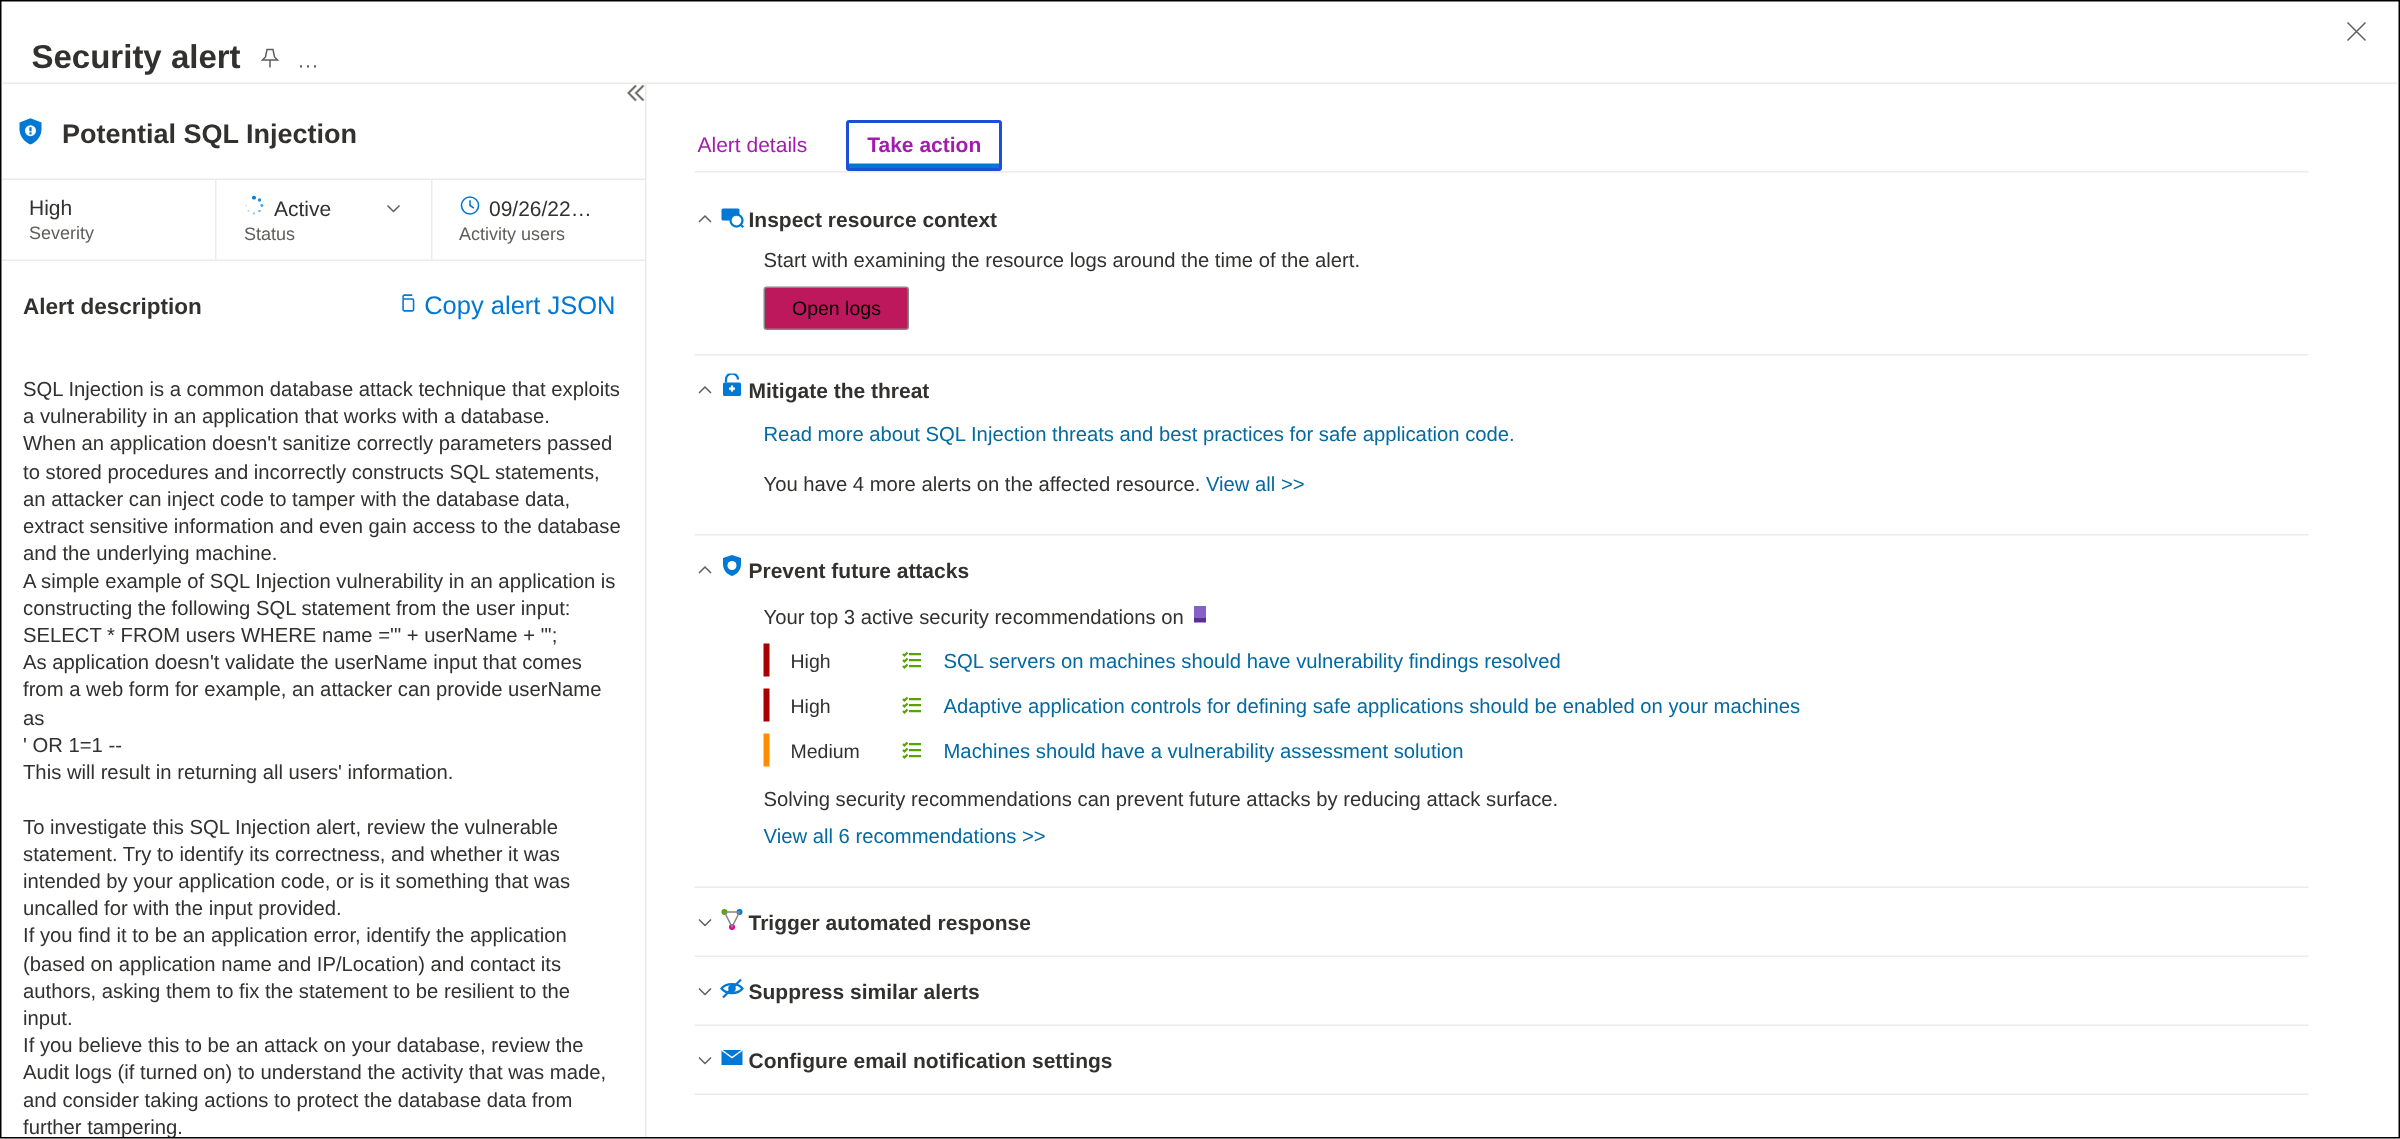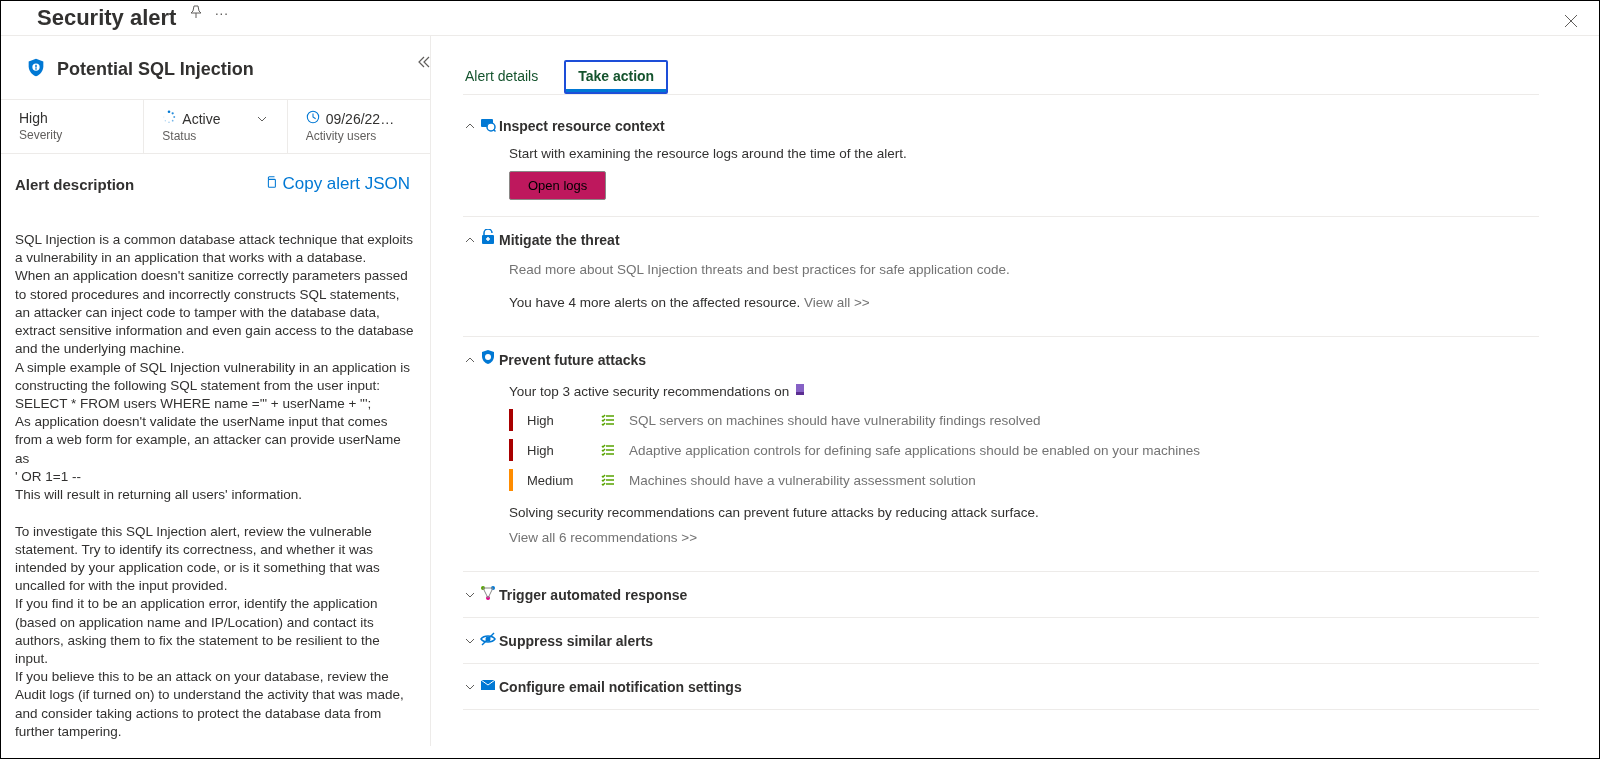--- a/index.html
+++ b/index.html
@@ -9,24 +9,23 @@
     font-size: 14px;
     color: #323130;
     background: #fff;
     width: 1600px;
     height: 759px;
     overflow: hidden;
     border: 1px solid #000;
   }
   .header {
     display: flex;
-    align-items: flex-start;
-    padding: 4px 20px 4px 20px;
+    align-items: flex-end;
+    padding: 24px 20px 4px 20px;
     position: relative;
-    margin-left: 16px;
   }
   .header-title {
     font-size: 22px;
     font-weight: 600;
     margin-right: 12px;
   }
   .header svg.pin, .header .dots {
     color: #605e5c;
   }
   .header .dots {
@@ -60,21 +59,21 @@
     position: absolute;
     left: 415px;
     top: 54px;
     cursor: pointer;
     color: #605e5c;
     z-index: 5;
   }
   .alert-title-row {
     display: flex;
     align-items: center;
-    padding: 20px 20px 16px 24px;
+    padding: 20px 20px 16px 8px;
   }
   .alert-title {
     font-size: 18px;
     font-weight: 600;
     margin-left: 10px;
   }
   .meta-row {
     display: flex;
     border-top: 1px solid #edebe9;
     border-bottom: 1px solid #edebe9;
@@ -137,21 +136,21 @@
     display: flex;
     border-bottom: 1px solid #edebe9;
     margin-bottom: 8px;
     gap: 24px;
     padding-left: 0;
   }
   .tab {
     padding: 8px 2px 10px 2px;
     font-size: 14px;
     cursor: pointer;
-    color: #14532d;
+    color: #a21caf;
     position: relative;
   }
   .tab.active {
     font-weight: 600;
   }
   .tab.active::after {
     content: "";
     position: absolute;
     bottom: 0;
     left: 0; right: 0;
@@ -185,21 +184,21 @@
   .azure-btn {
     display: inline-block;
     border: 1px solid #8a8886;
     background: #be185d;
     padding: 6px 18px;
     font-size: 13px;
     cursor: pointer;
     border-radius: 2px;
     margin-top: 10px;
   }
-  .link { color: #737373; cursor: pointer; }
+  .link { color: #0369a1; cursor: pointer; }
   .rec-row {
     display: flex;
     align-items: center;
     gap: 14px;
     margin-bottom: 8px;
   }
   .sev-bar {
     width: 4px;
     height: 22px;
   }

